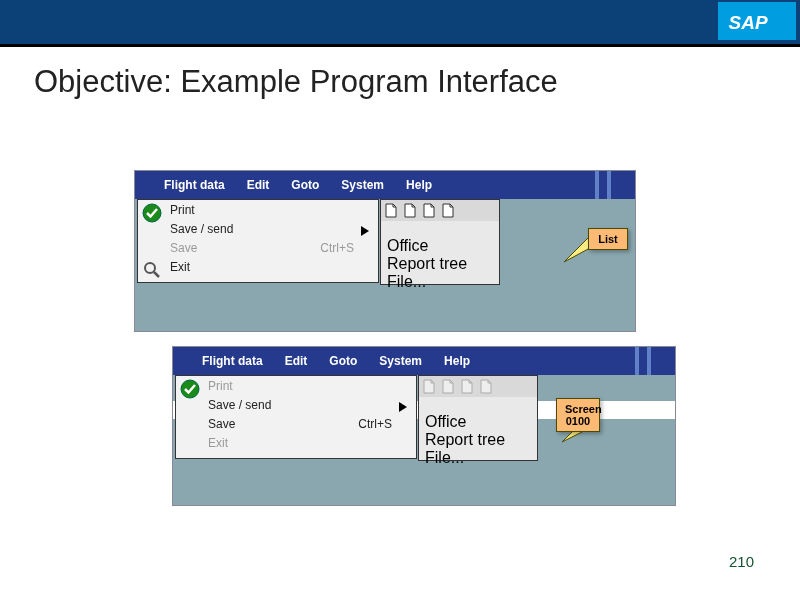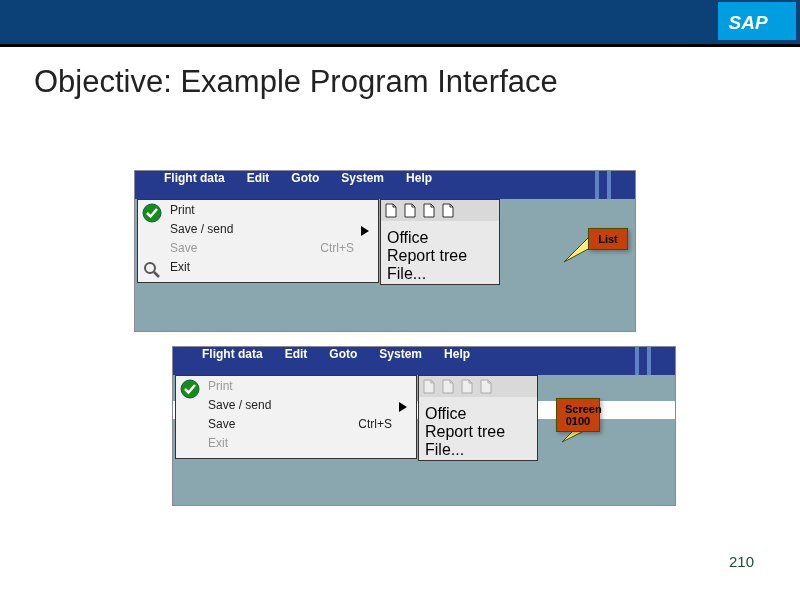--- a/index.html
+++ b/index.html
@@ -6,34 +6,34 @@
   body { width: 800px; height: 600px; font-family: Arial, Helvetica, sans-serif; background: #fff; position: relative; overflow: hidden; }
   .topbar { width: 800px; height: 44px; background: #0b4176; position: relative; text-decoration: underline; }
   .logo { position: absolute; right: 4px; top: 2px; width: 78px; height: 38px; background: #009ee0; }
   .logo svg { width: 100%; height: 100%; }
   .topblack { position: absolute; left: 0; top: 44px; width: 800px; height: 3px; background: #000; }
   .title { position: absolute; left: 34px; top: 64px; font-size: 31px; color: #222; font-weight: 400; }
   .slidenum { position: absolute; right: 46px; bottom: 30px; font-size: 15px; color: #14532d; }
   .window { position: absolute; border: 1px solid #889; background: #8aa7af; }
   .win1 { left: 134px; top: 170px; width: 502px; height: 162px; }
   .win2 { left: 172px; top: 346px; width: 504px; height: 160px; }
-  .menubar { height: 28px; background: #253a8c; display: flex; padding-left: 18px; gap: 0; }
+  .menubar { height: 28px; background: #253a8c; display: flex; align-items: center; padding-left: 18px; gap: 0; }
   .menubar span { color: #fff; font-size: 12px; font-weight: bold; padding: 0 11px; cursor: pointer; }
   .dropdown { position: absolute; left: 2px; top: 28px; width: 242px; background: #f2f2f2; border: 1px solid #333; font-size: 12px; color: #222; padding: 3px 4px; }
   .dropdown .row { display: flex; align-items: flex-start; height: 19px; padding-left: 28px; position: relative; cursor: pointer; }
   .dropdown .row .shortcut { position: absolute; right: 20px; }
   .dropdown .row .arrow { position: absolute; right: 4px; top: 3px; }
   .row.disabled { color: #9a9a9a; }
   .doc-icons { position: absolute; left: 245px; top: 28px; width: 120px; height: 22px; background: #d9d9d9; display: flex; align-items: center; padding-left: 2px; gap: 2px; border-left: 1px solid #333; border-right: 1px solid #333; border-top: 1px solid #333; }
-  .smwrap { position: absolute; left: 245px; top: 50px; width: 120px; height: 64px; background: #e9e9e9; border: 1px solid #333; border-top: none; padding: 8px 6px; }
+  .smwrap { position: absolute; left: 245px; top: 50px; width: 120px; height: 64px; background: #e9e9e9; border: 1px solid #333; border-top: none; padding: 16px 6px; }
   .doc-icon { width: 17px; height: 17px; display: flex; align-items: center; justify-content: center; }
   .doc-icon svg { width: 15px; height: 15px; }
   .icon-check { width: 20px; height: 20px; position: absolute; left: 4px; top: 3px; }
   .icon-mag { width: 20px; height: 20px; position: absolute; left: 4px; top: 60px; }
-  .callout { position: absolute; background: #c2410c; border: 1px solid #4b4b00; font-size: 11px; font-weight: bold; padding: 4px 8px; color: #000; box-shadow: 2px 2px 4px rgba(0,0,0,0.3); text-align: center; }
+  .callout { position: absolute; background: #fdba74; border: 1px solid #4b4b00; font-size: 11px; font-weight: bold; padding: 4px 8px; color: #000; box-shadow: 2px 2px 4px rgba(0,0,0,0.3); text-align: center; }
   .callout1 { left: 588px; top: 228px; width: 40px; }
   .callout2 { left: 556px; top: 398px; width: 44px; }
   .clo-tail { position: absolute; }
   .topstripe { position: absolute; right: 2px; top: 0; width: 46px; height: 28px; display: flex; }
   .topstripe div { width: 4px; height: 28px; margin-left: 8px; background: #6080c8; }
   .whiteband { position: absolute; left: 0; top: 54px; width: 100%; height: 18px; background: #fff; }
 </style>
 </head>
 <body>
 

